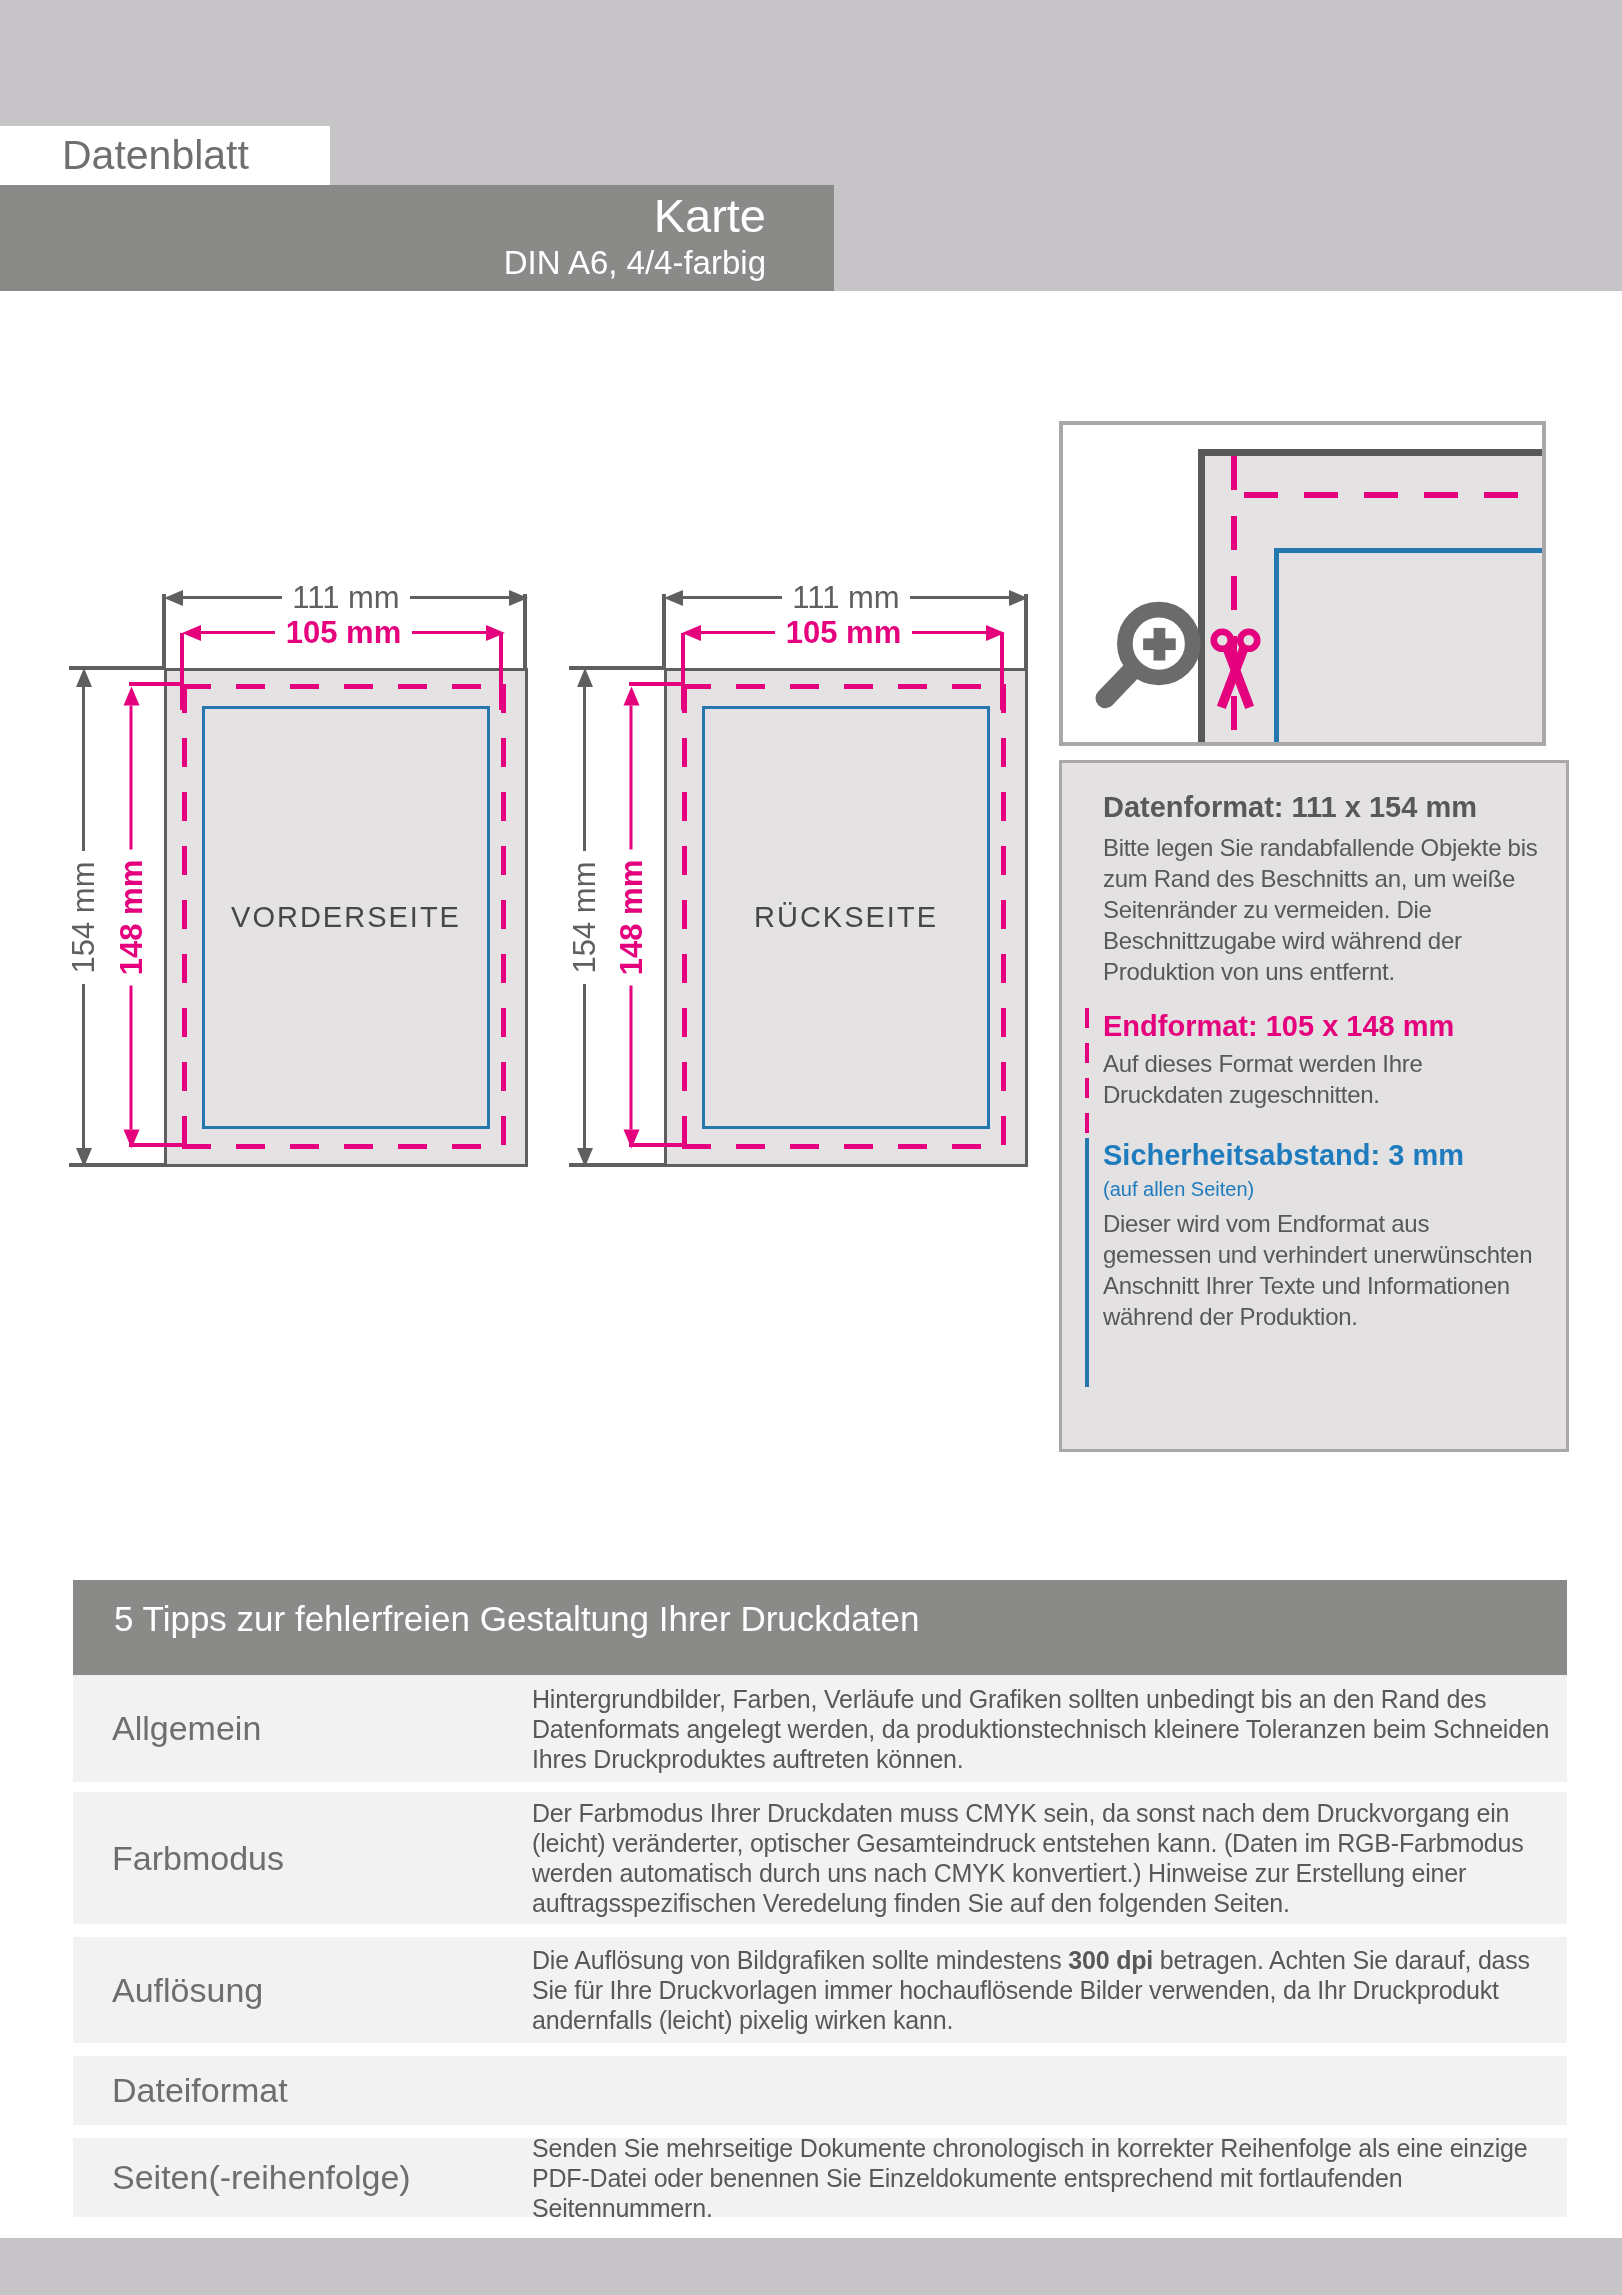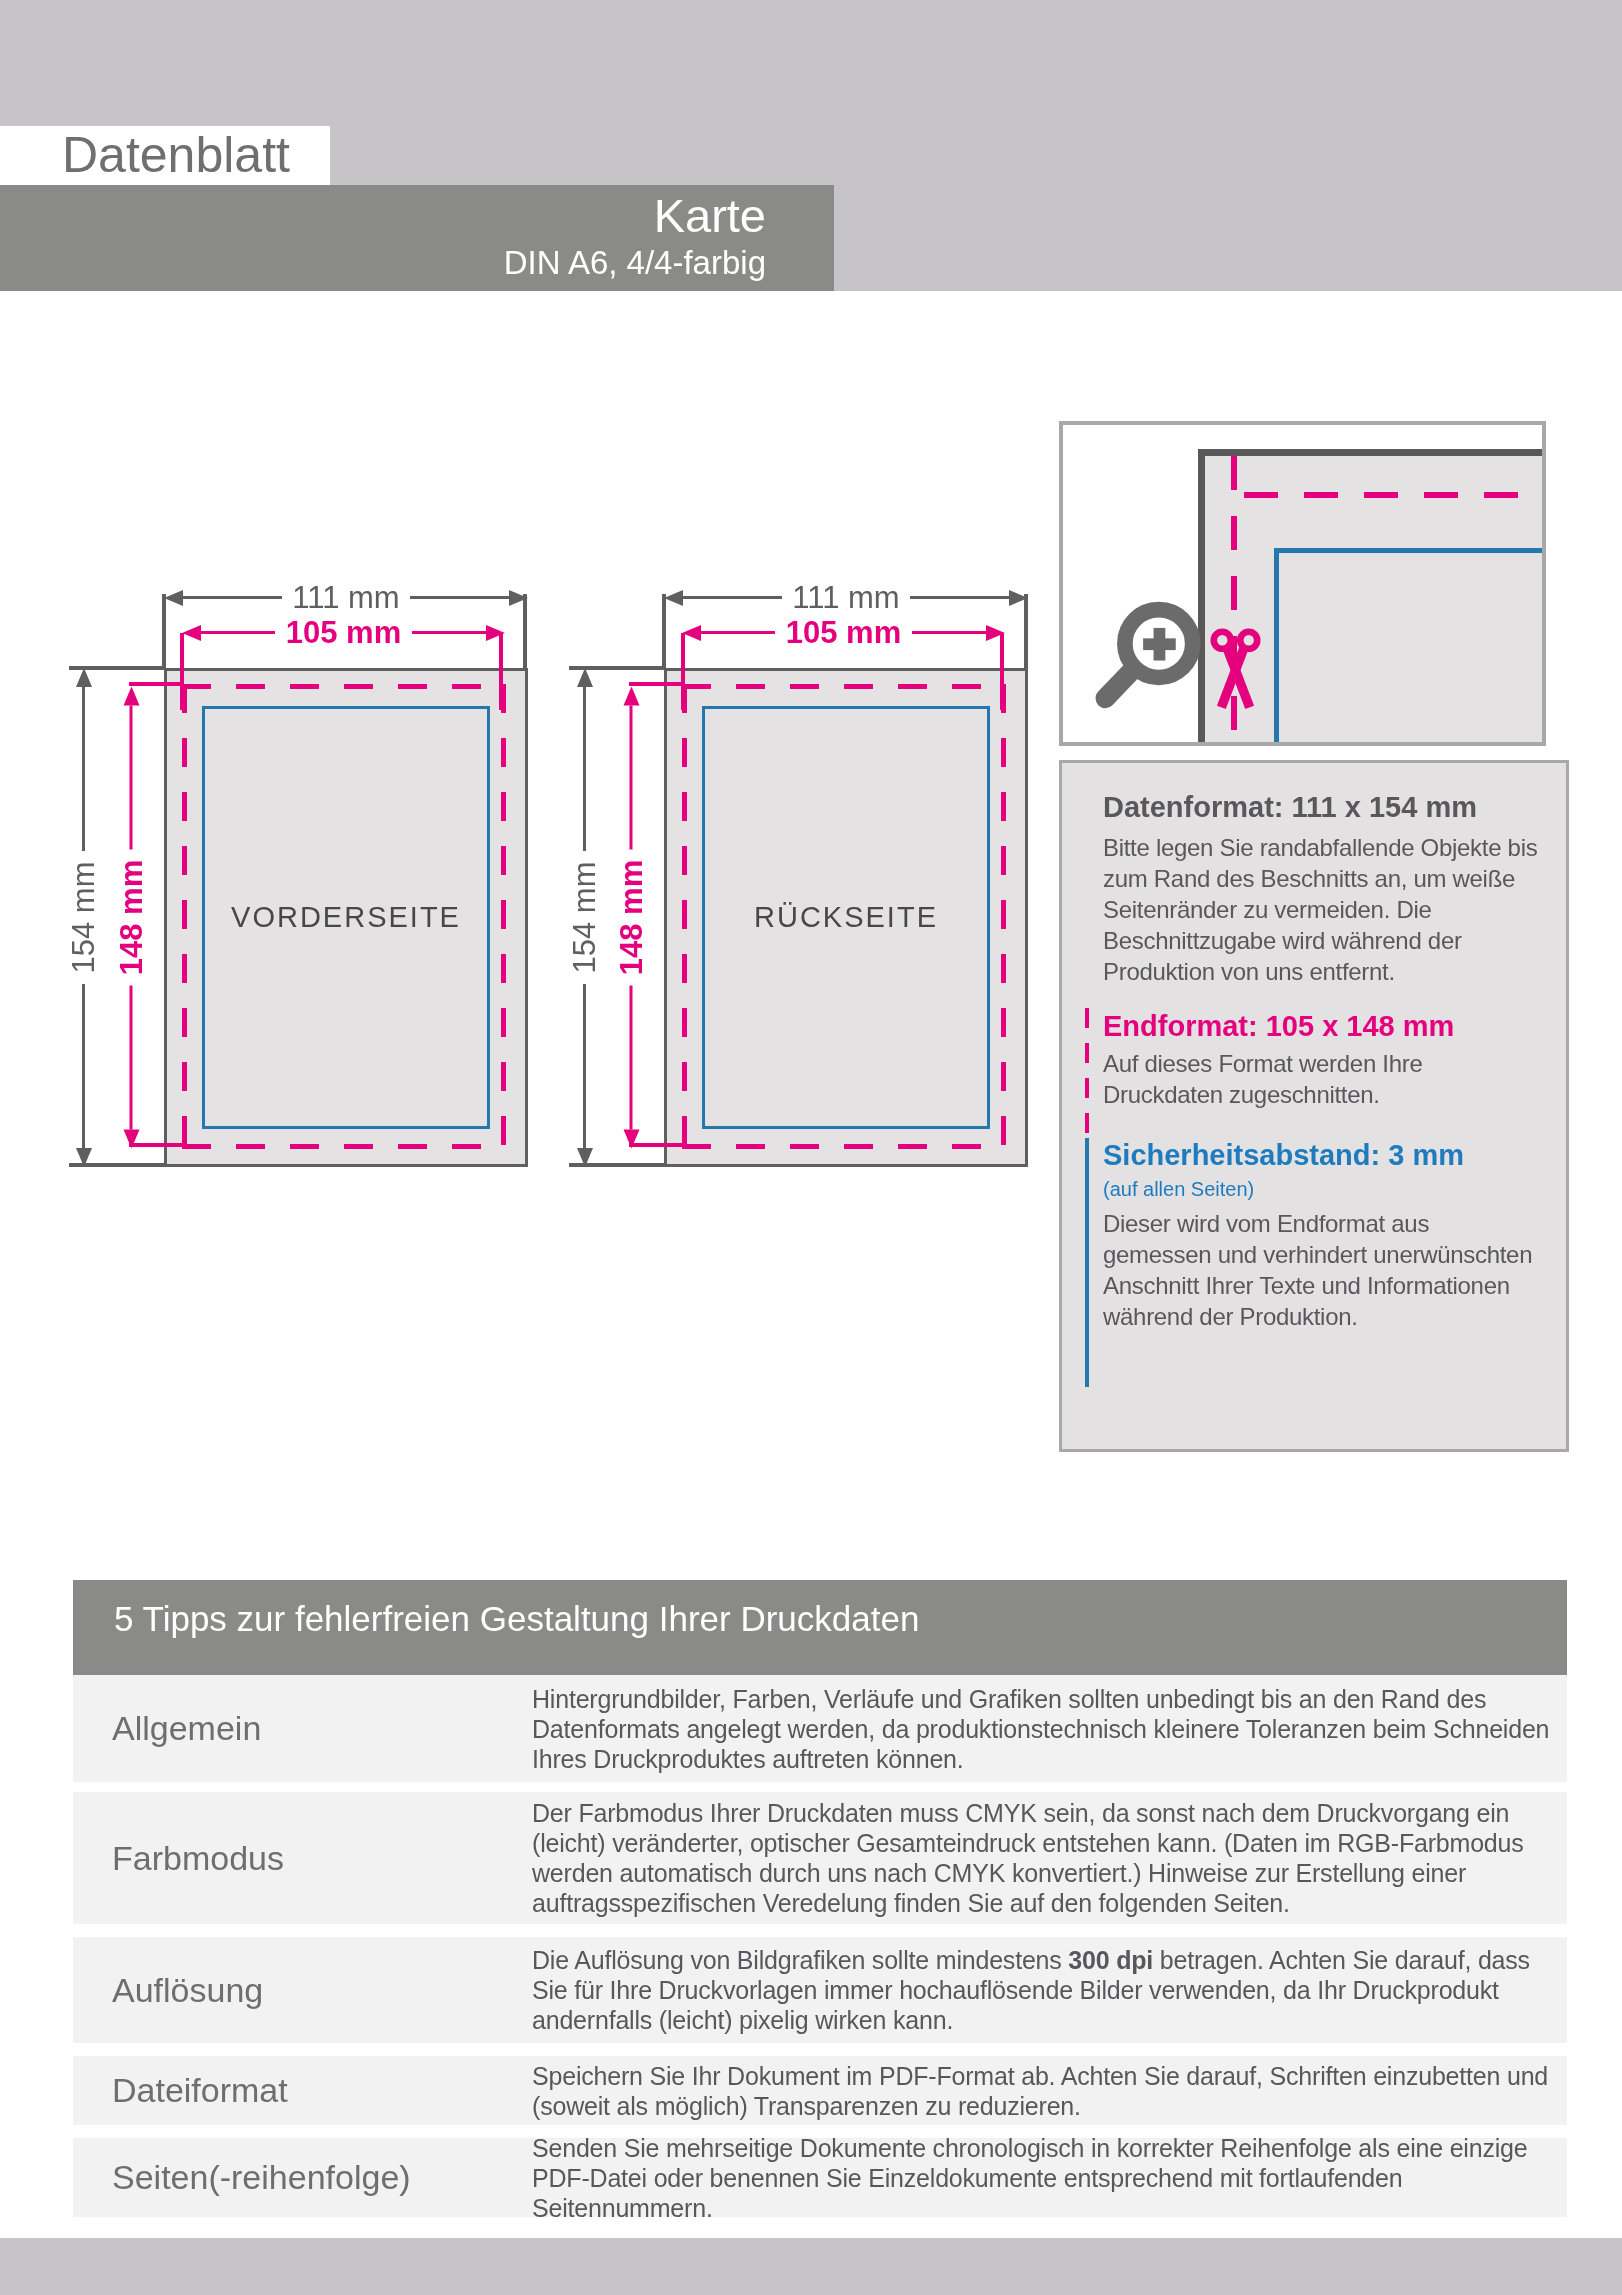--- a/index.html
+++ b/index.html
@@ -12,21 +12,21 @@
     --panelborder:#a9a7a9;
     --cardfill:#e4e2e3;
   }
   html,body{margin:0;padding:0;background:#fff;}
   .page{position:relative;width:1623px;height:2295px;background:#ffffff;overflow:hidden;
         font-family:"Liberation Sans",sans-serif;}
   .abs{position:absolute;}
   
   .top-strip{left:0;top:0;width:1623px;height:291px;background:#c6c4c6;}
   .dbl-box{left:0;top:126px;width:330px;height:59px;background:#ffffff;}
-  .dbl-box span{display:block;padding-left:62px;line-height:59px;font-size:50px;color:#6f6f6f;}
+  .dbl-box span{display:block;padding-left:62px;line-height:59px;font-size:41px;color:#6f6f6f;}
   .karte-band{left:0;top:185px;width:834px;height:106px;background:#8a8a88;color:#fff;
               text-align:right;padding-right:68px;box-sizing:border-box;}
   .karte-band .t1{display:block;font-size:47px;line-height:56px;margin-top:2.6px;}
   .karte-band .t2{display:block;font-size:33px;line-height:38px;}
   
   .cardrect{background:var(--cardfill);border:3.9px solid var(--dgray);box-sizing:border-box;}
   .cardlabel{display:flex;align-items:center;justify-content:center;
              font-size:29px;letter-spacing:2px;color:#474747;}
   .dim{display:flex;align-items:center;}
   .dim .seg{flex:1;height:3.9px;}
@@ -244,21 +244,20 @@
   <div class="abs tiprow" style="top:1792px;height:132px;">
     <span class="rlabel">Farbmodus</span>
     <span class="rbody">Der Farbmodus Ihrer Druckdaten muss CMYK sein, da sonst nach dem Druckvorgang ein (leicht) veränderter, optischer Gesamteindruck entstehen kann. (Daten im RGB-Farbmodus werden automatisch durch uns nach CMYK konvertiert.) Hinweise zur Erstellung einer auftragsspezifischen Veredelung finden Sie auf den folgenden Seiten.</span>
   </div>
   <div class="abs tiprow" style="top:1937px;height:106px;">
     <span class="rlabel">Auflösung</span>
     <span class="rbody"><span>Die Auflösung von Bildgrafiken sollte mindestens </span><b>300 dpi</b><span> betragen. Achten Sie darauf, dass Sie für Ihre Druckvorlagen immer hochauflösende Bilder verwenden, da Ihr Druckprodukt andernfalls (leicht) pixelig wirken kann.</span></span>
   </div>
   <div class="abs tiprow" style="top:2056px;height:69px;">
     <span class="rlabel">Dateiformat</span>
-    <span class="rbody">Speichern Sie Ihr Dokument im PDF-Format ab. Achten Sie darauf, Schriften einzubetten und (soweit als möglich) Transparenzen zu reduzieren.</span>
   </div>
   <div class="abs tiprow" style="top:2138px;height:79px;">
     <span class="rlabel">Seiten(-reihenfolge)</span>
     <span class="rbody">Senden Sie mehrseitige Dokumente chronologisch in korrekter Reihenfolge als eine einzige PDF-Datei oder benennen Sie Einzeldokumente entsprechend mit fortlaufenden Seitennummern.</span>
   </div>
 
   <div class="abs bottom-strip"></div>
 </div>
 
 

